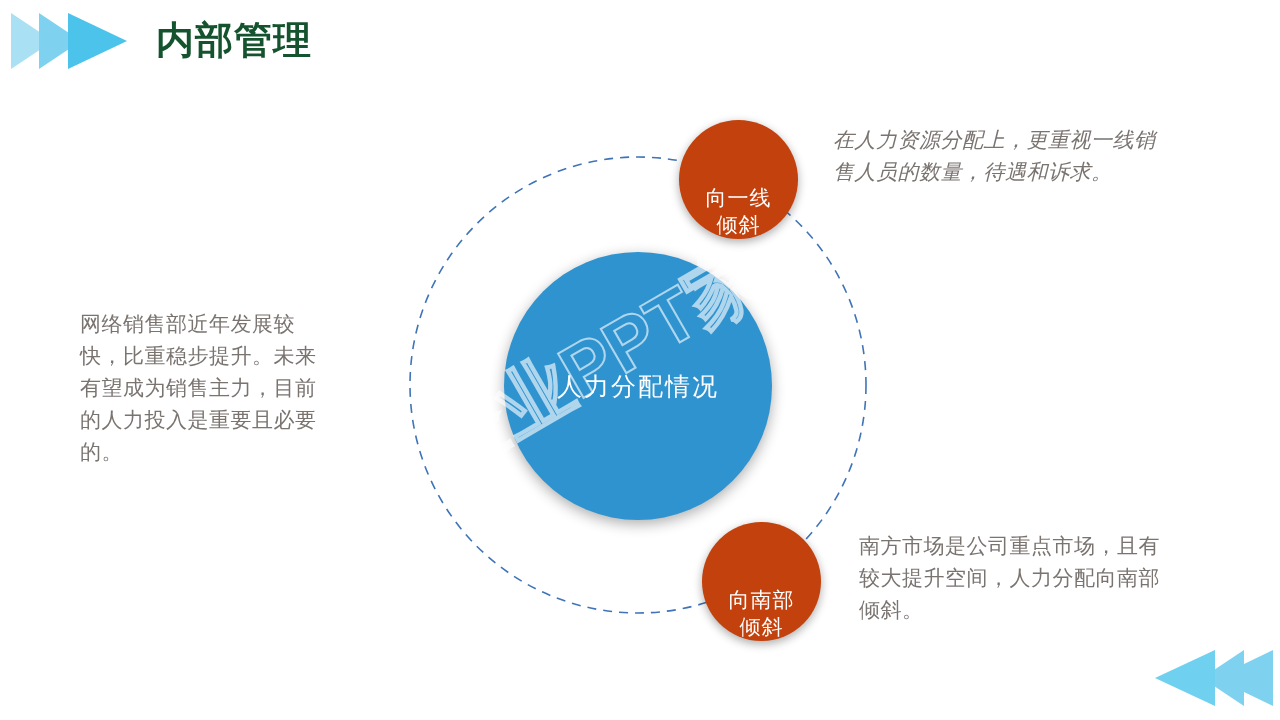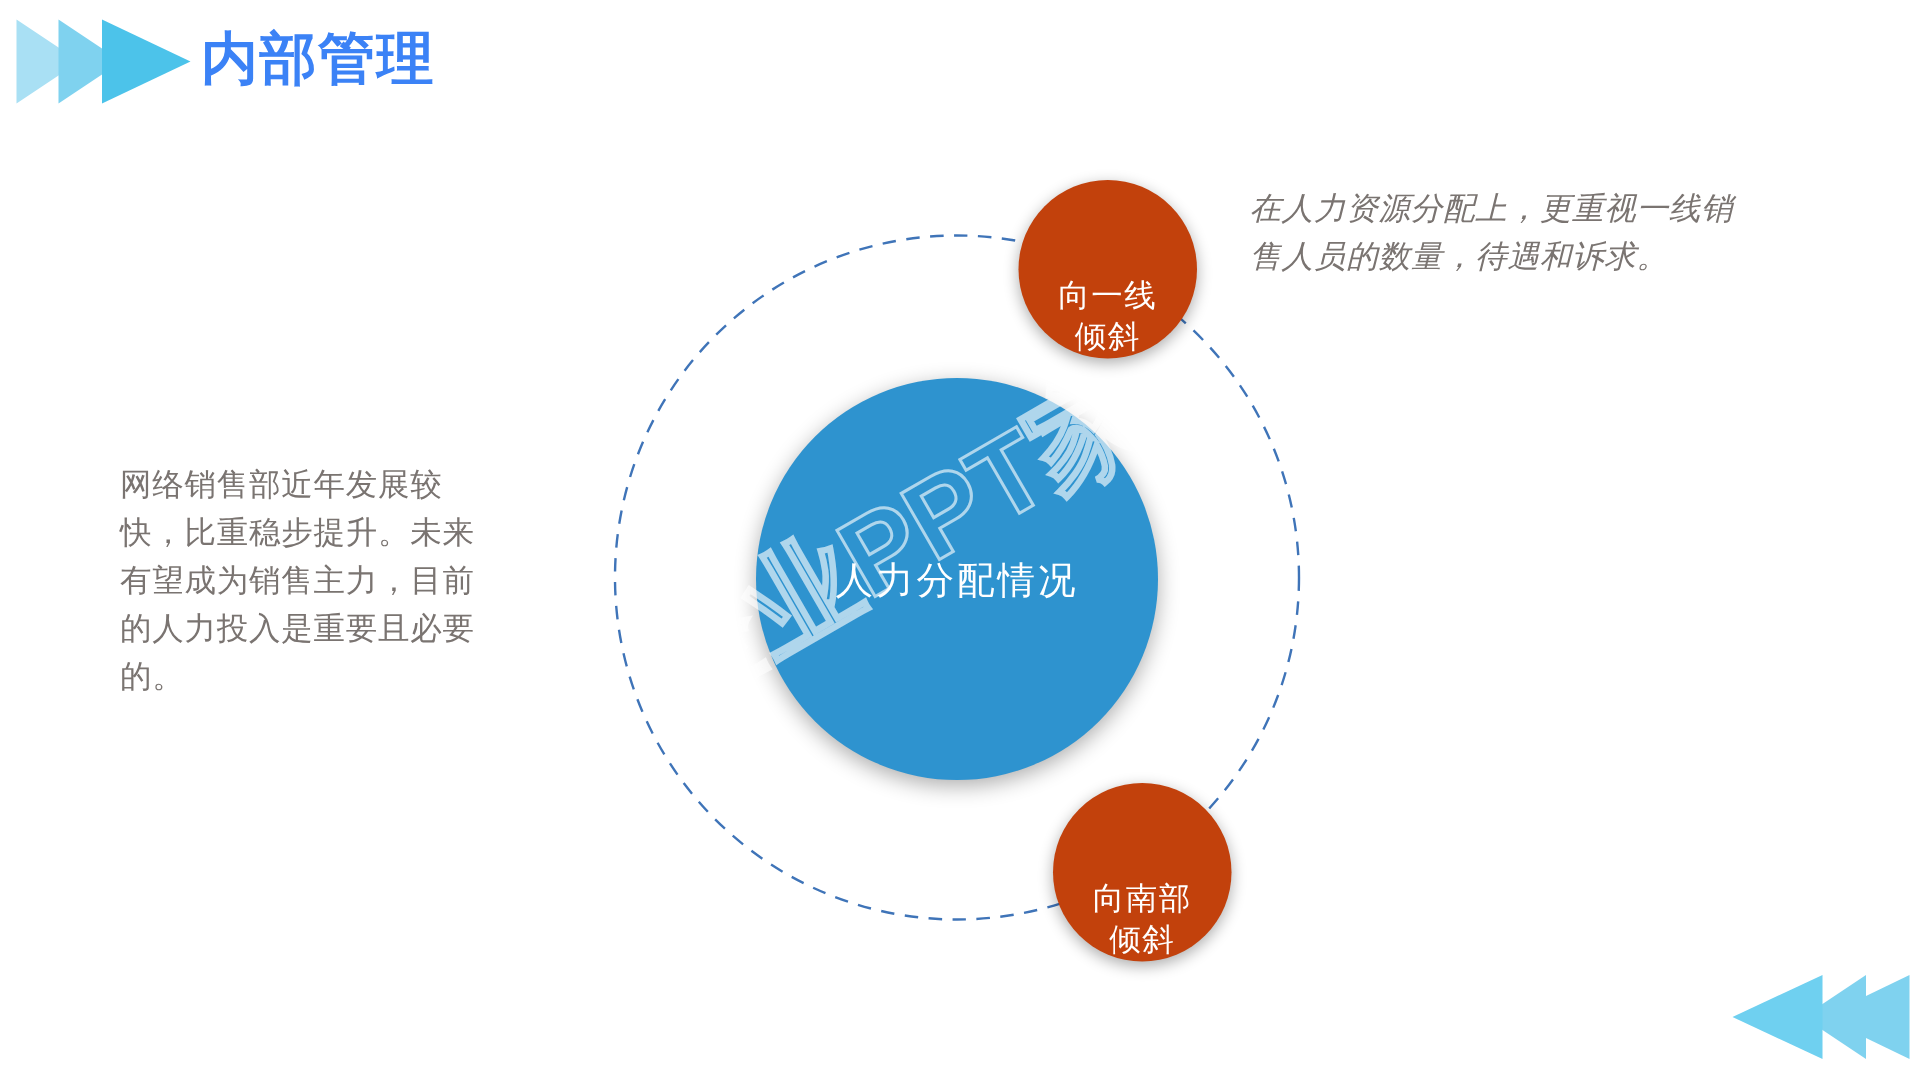--- a/index.html
+++ b/index.html
@@ -27,25 +27,25 @@
   
   .header-arrows {
     position: absolute;
     left: 8px;
     top: 10px;
     width: 125px;
     height: 62px;
   }
   .page-title {
     position: absolute;
-    left: 134px;
+    left: 156px;
     top: 18px;
     font-size: 38px;
     font-weight: bold;
-    color: #3b82f6;
+    color: #14532d;
     letter-spacing: 1px;
     line-height: 1.2;
     white-space: nowrap;
   }
 
   
   .orbit {
     position: absolute;
     left: 408px;
     top: 155px;
@@ -206,20 +206,21 @@
 
   <div class="node" id="node-bottom">
     <span class="node-label">向南部
 倾斜</span>
   </div>
 
   <div class="desc" id="desc-top-right">在人力资源分配上，更重视一线销售人员的数量，待遇和诉求。</div>
 
   <div class="desc" id="desc-left">网络销售部近年发展较快，比重稳步提升。未来有望成为销售主力，目前的人力投入是重要且必要的。</div>
 
+  <div class="desc" id="desc-bottom-right">南方市场是公司重点市场，且有较大提升空间，人力分配向南部倾斜。</div>
 
   <div class="footer-arrows">
     <svg width="124" height="60" viewBox="0 0 124 60" xmlns="http://www.w3.org/2000/svg">
       <polygon points="121,2 121,58 63,30" fill="#7fd2ef"></polygon>
       <polygon points="92,2 92,58 50,30" fill="#7fd2ef"></polygon>
       <polygon points="63,2 63,58 3,30" fill="#6fd0f0"></polygon>
     </svg>
   </div>
 
 </div>

